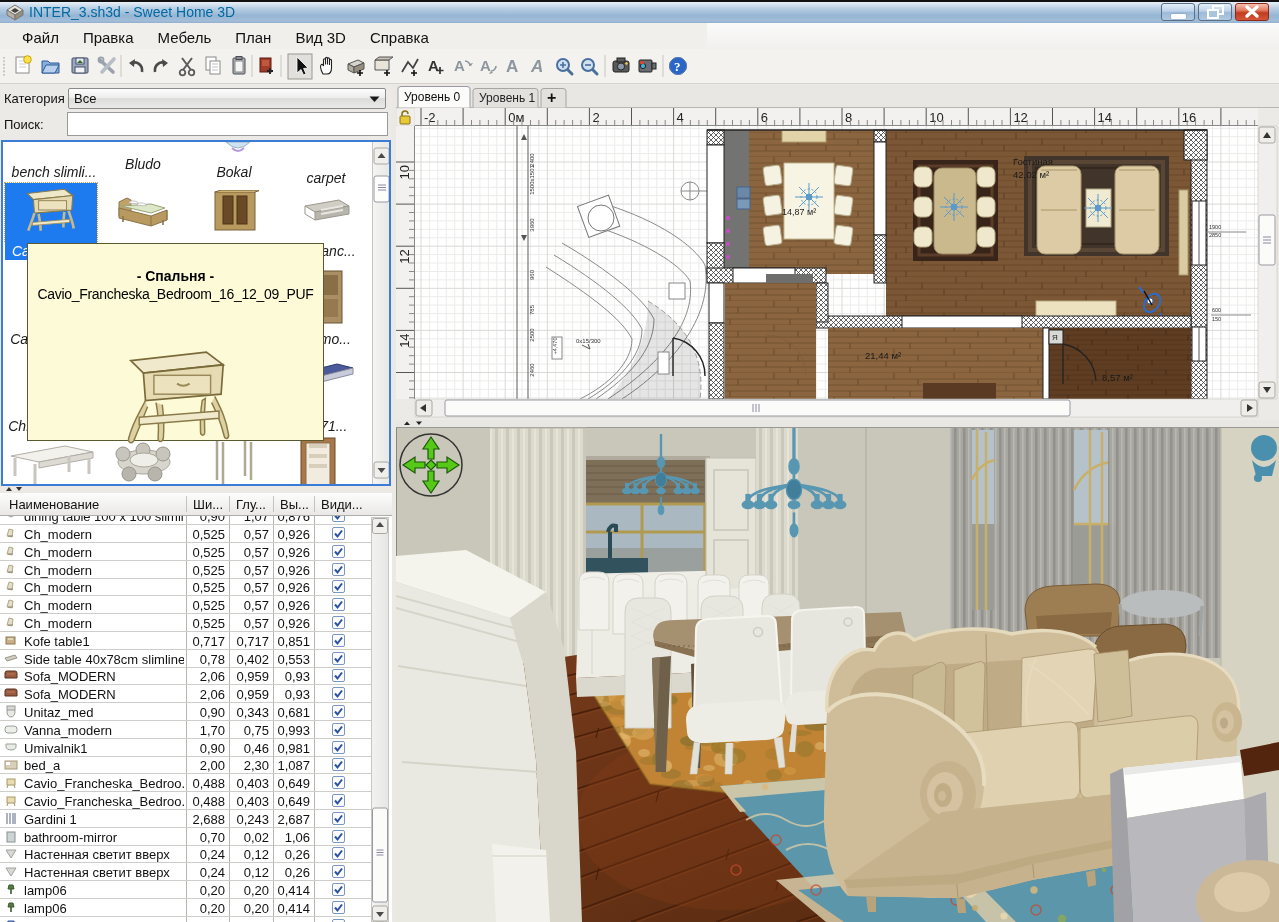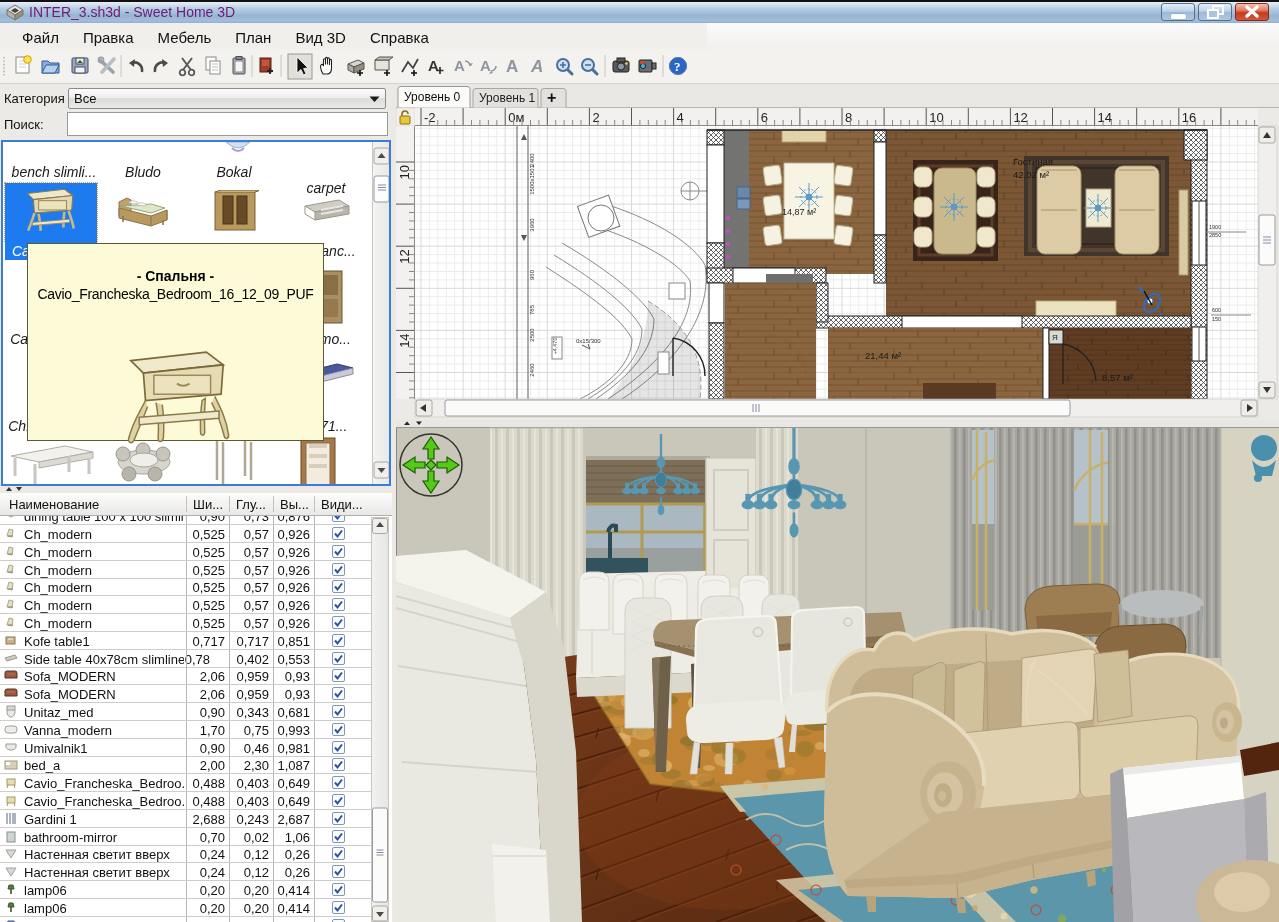--- a/index.html
+++ b/index.html
@@ -1,18 +1,18 @@
 <!DOCTYPE html>
 <html><head><meta charset="utf-8"><style>
 *{margin:0;padding:0;box-sizing:border-box;}
 html,body{width:1279px;height:922px;overflow:hidden;}
 body{position:relative;font-family:"Liberation Sans",sans-serif;background:#ece9e4;font-size:13px;}
 .abs{position:absolute;}
 #titlebar{left:0;top:0;width:1279px;height:23px;background:linear-gradient(#e8f0f8 0%,#b9cfe4 30%,#95b5d4 65%,#a3bdd8 90%,#8fafd0 100%);border-top:2px solid #111;}
-#titletxt{left:29px;top:4px;font-size:14px;color:#701a75;}
+#titletxt{left:29px;top:4px;font-size:14px;color:#0369a1;}
 .wbtn{top:3px;width:34px;height:18px;border-radius:3px;border:1px solid #5a7086;}
 .wbtn.blue{background:linear-gradient(#e3eef8 0%,#bdd2e8 45%,#9cbada 52%,#b0c8e0 100%);}
 .wbtn.red{background:linear-gradient(#f5c0b0 0%,#e07a60 40%,#c23c1e 55%,#d4563a 100%);border-color:#8c2a18;}
 #menubar{left:0;top:23px;width:1279px;height:26px;background:#f0efec;padding-left:10px;}
 #menubar span{display:inline-block;margin:6px 12px 0 12px;font-size:15px;color:#111;}
 #toolbar{left:0;top:49px;width:1279px;height:35px;background:#f3f2ef;border-bottom:1px solid #d6d3ce;}
 #catrow{left:0;top:84px;width:392px;height:29px;background:#eceae6;}
 #catlab{left:4px;top:91px;font-size:13px;color:#111;}
 #catdd{left:68px;top:88px;width:318px;height:21px;border:1px solid #8a8a8a;border-radius:2px;background:linear-gradient(#fcfcfc 0%,#eee 45%,#dcdcda 50%,#e9e9e7 100%);}
 #searchrow{left:0;top:113px;width:392px;height:27px;background:#eceae6;}
@@ -187,23 +187,23 @@
   </div>
 <div class="abs" id="searchrow"></div>
 <div class="abs" id="searchlab">Поиск:</div>
 <div class="abs" id="searchbox"></div>
 <div class="abs" id="catalog">
     <svg style="position:absolute;left:205px;top:0px" width="60" height="14">
       <path d="M18 0 Q30 12 42 0 Z" fill="#cfe2f2" stroke="#8ab" stroke-width="0.8"></path>
       <path d="M24 6 q6 6 12 0" fill="none" stroke="#b49ae0" stroke-width="2"></path>
     </svg>
     <div class="cname" style="left:-9px;top:22px;width:120px">bench slimli...</div>
-    <div class="cname" style="left:80px;top:22px;width:120px">Bludo</div>
+    <div class="cname" style="left:80px;top:14px;width:120px">Bludo</div>
     <div class="cname" style="left:171px;top:22px;width:120px">Bokal</div>
-    <div class="cname" style="left:263px;top:38px;width:120px">carpet</div>
+    <div class="cname" style="left:263px;top:28px;width:120px">carpet</div>
     <div style="position:absolute;left:2px;top:41px;width:92px;height:58px;background:#1e7bef;outline:1px dotted #e8a048;"></div>
     <svg style="position:absolute;left:18px;top:43px" width="60" height="52" viewBox="2 0 58 46">
       <g>
         <path d="M8 6 L44 2 L52 8 L14 12 Z" fill="#efe8c8" stroke="#8a7a4a" stroke-width="1"></path>
         <path d="M14 12 L52 8 L51 22 L15 25 Z" fill="#e4d9b0" stroke="#8a7a4a"></path>
         <rect x="19" y="13" width="27" height="9" fill="#ece2be" stroke="#9a8a5a"></rect>
         <path d="M15 25 C13 32 11 36 9 42 M19 26 C20 31 21 35 21 42 M48 23 C50 29 52 34 53 40 M44 24 C43 29 43 34 43 39" stroke="#c8b988" stroke-width="2.5" fill="none"></path>
         <path d="M13 34 L49 31 L49 34 L13 37 Z" fill="#efe8c8" stroke="#9a8a5a" stroke-width="0.8"></path>
       </g>
     </svg>
@@ -303,21 +303,21 @@
       <span class="tl" style="left:229px"></span>
       <span class="tl" style="left:273px"></span>
       <span class="tl" style="left:314px"></span>
     </div>
     <div class="trow" style="top:14px">
       <svg style="position:absolute;left:4px;top:2px" width="14" height="13">
         <path d="M1 5 L7 2 L13 5 L7 8 Z" fill="#d8d5c8" stroke="#a8a598"></path>
       </svg>
       <div style="left:24px;width:160px">dining table 100 x 100 slimli...</div>
       <div style="left:187px;width:38px;text-align:right">0,90</div>
-      <div style="left:230px;width:39px;text-align:right">0,73</div>
+      <div style="left:230px;width:39px;text-align:right">1,07</div>
       <div style="left:274px;width:36px;text-align:right">0,876</div>
       <svg style="position:absolute;left:332px;top:2px" width="14" height="14">
         <rect x="0.5" y="0.5" width="12" height="12" rx="1.5" fill="#fdfdfd" stroke="#7a96c2"></rect>
         <path d="M3 6.5 L5.5 9.5 L10 3.5" fill="none" stroke="#2a52a0" stroke-width="2"></path>
       </svg>
       <span class="tcl" style="left:186px"></span>
       <span class="tcl" style="left:229px"></span>
       <span class="tcl" style="left:273px"></span>
       <span class="tcl" style="left:314px"></span>
     </div>
@@ -445,21 +445,21 @@
       <span class="tcl" style="left:186px"></span>
       <span class="tcl" style="left:229px"></span>
       <span class="tcl" style="left:273px"></span>
       <span class="tcl" style="left:314px"></span>
     </div>
     <div class="trow" style="top:157px">
       <svg style="position:absolute;left:4px;top:2px" width="14" height="13">
         <path d="M1 6 L11 3 L13 6 L3 9 Z" fill="#d0cdc0" stroke="#9a978a"></path>
       </svg>
       <div style="left:24px;width:160px">Side table 40x78cm slimline</div>
-      <div style="left:172px;width:38px;text-align:right">0,78</div>
+      <div style="left:187px;width:38px;text-align:right">0,78</div>
       <div style="left:230px;width:39px;text-align:right">0,402</div>
       <div style="left:274px;width:36px;text-align:right">0,553</div>
       <svg style="position:absolute;left:332px;top:2px" width="14" height="14">
         <rect x="0.5" y="0.5" width="12" height="12" rx="1.5" fill="#fdfdfd" stroke="#7a96c2"></rect>
         <path d="M3 6.5 L5.5 9.5 L10 3.5" fill="none" stroke="#2a52a0" stroke-width="2"></path>
       </svg>
       <span class="tcl" style="left:186px"></span>
       <span class="tcl" style="left:229px"></span>
       <span class="tcl" style="left:273px"></span>
       <span class="tcl" style="left:314px"></span>

